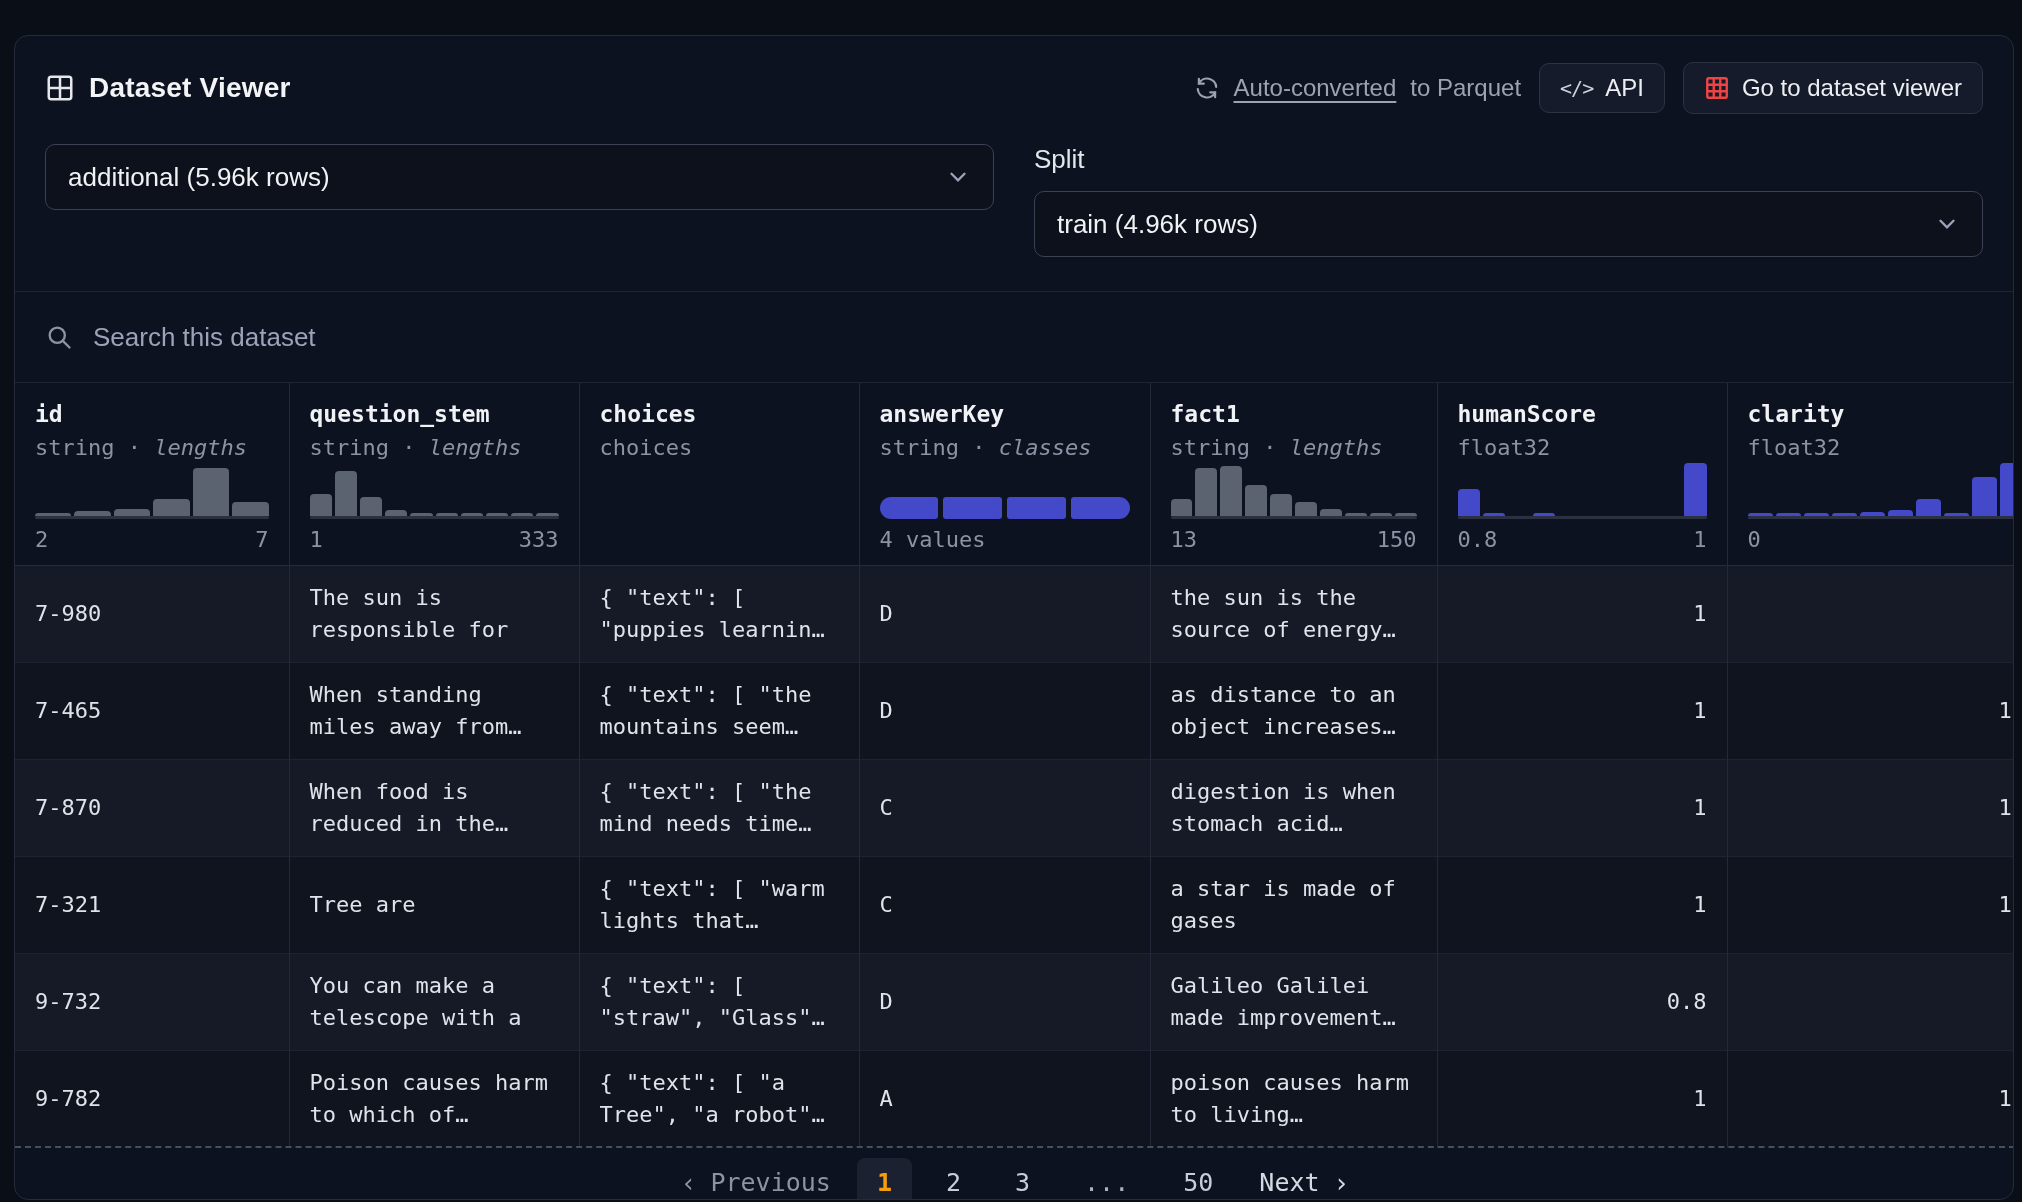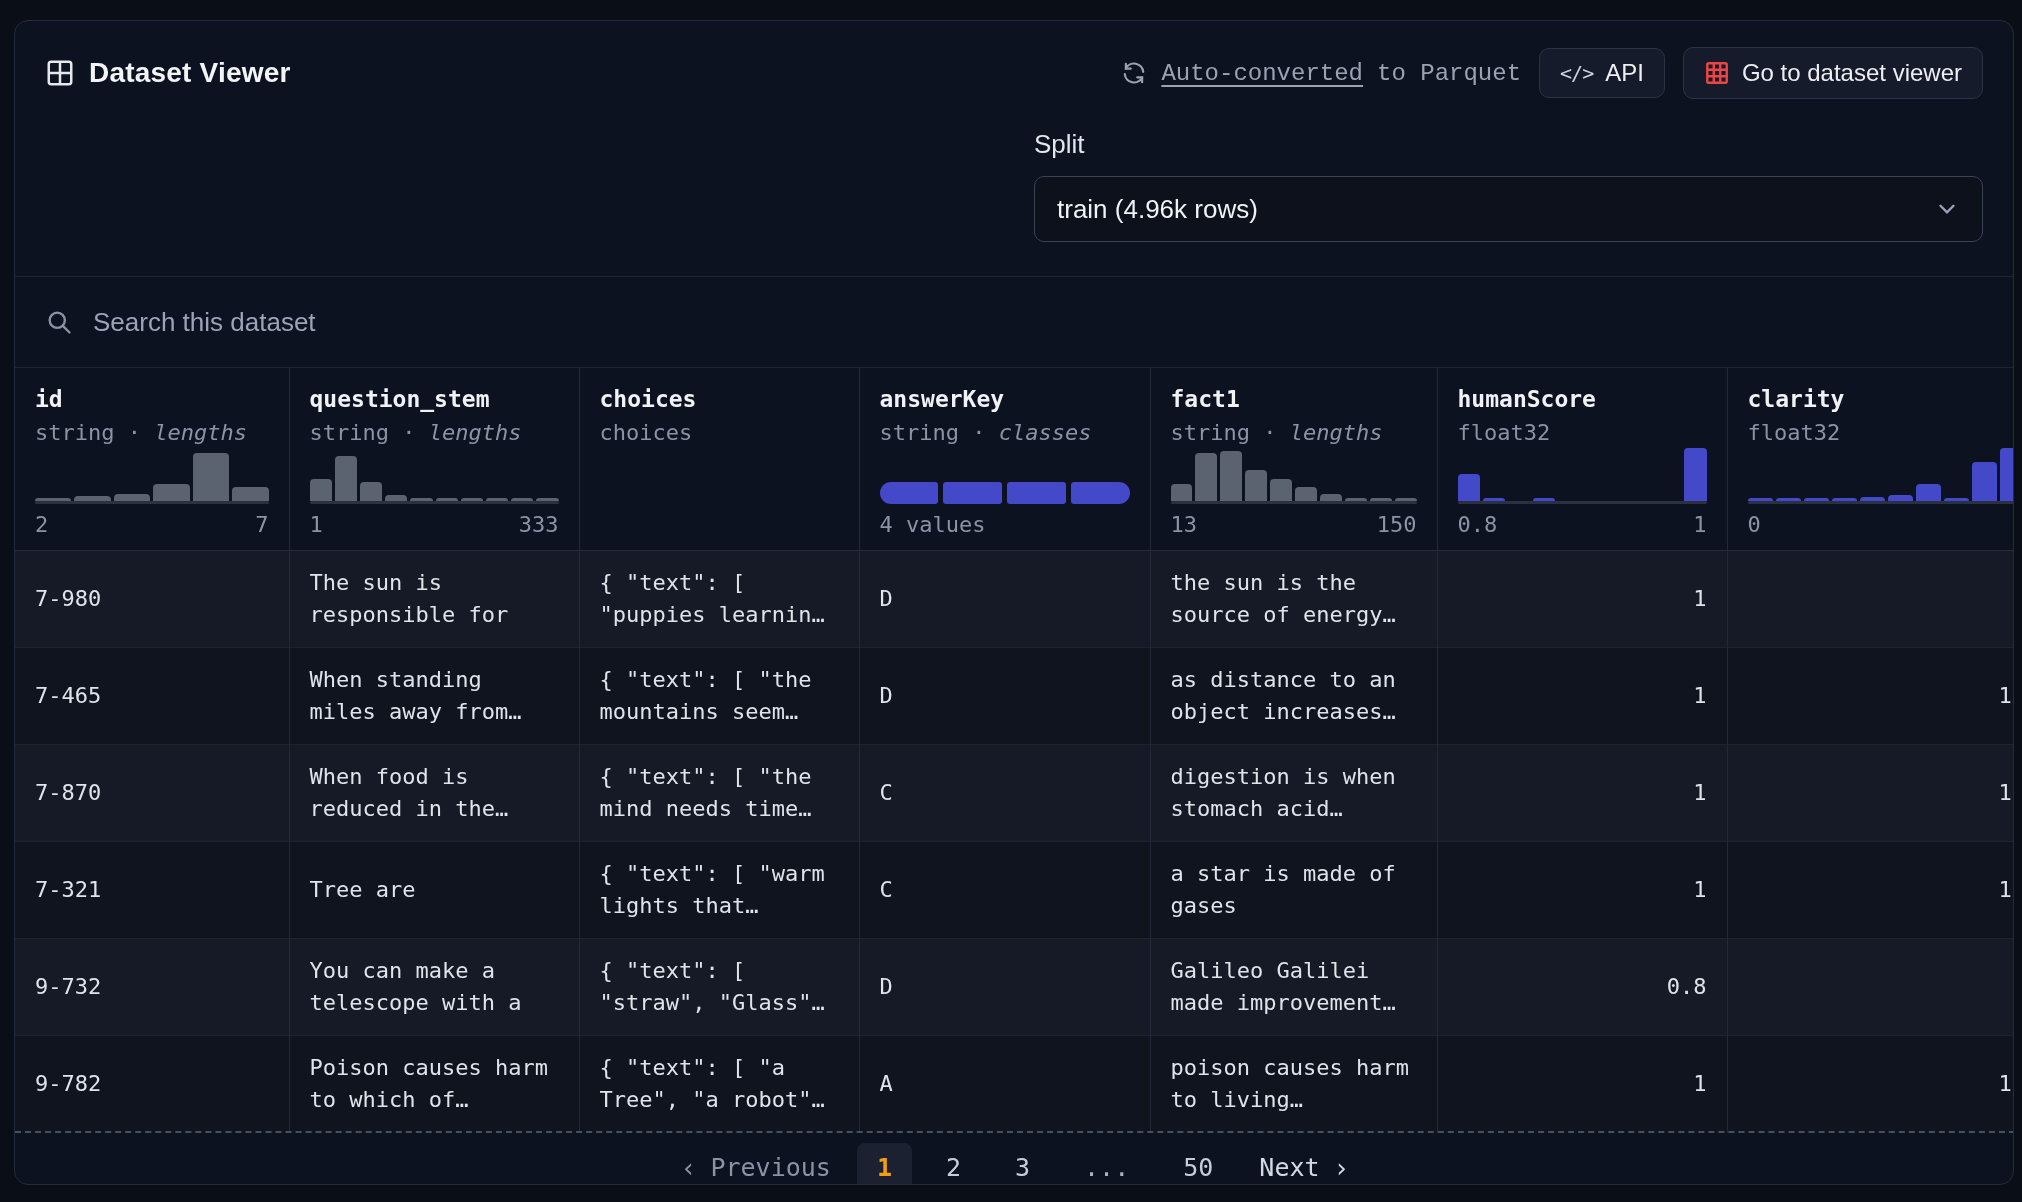--- a/index.html
+++ b/index.html
@@ -3,36 +3,36 @@
 <meta charset="utf-8">
 <style>
   * { box-sizing: border-box; margin: 0; padding: 0; }
   html,body { width:2022px; height:1202px; overflow:hidden; }
   body {
     background:#0a0e17;
     font-family:"Liberation Sans", sans-serif;
     color:#e5e7eb;
   }
   .panel {
-    position:absolute; left:14px; top:20px; width:2000px; height:1165px;
+    position:absolute; left:14px; top:35px; width:2000px; height:1165px;
     background:#0d1220;
     border:1px solid #242b3a;
     border-radius:14px;
     overflow:hidden;
   }
   
   .panel-header {
     display:flex; align-items:center; justify-content:space-between;
     padding:26px 30px 0 30px;
   }
   .title-wrap { display:flex; align-items:center; gap:14px; }
   .title-wrap h1 { font-size:28px; font-weight:bold; color:#f3f4f6; letter-spacing:0.2px; }
   .title-icon svg { display:block; }
   .header-right { display:flex; align-items:center; gap:18px; }
-  .autoconv { font-size:24px; color:#9aa3b2; display:flex; align-items:center; gap:14px;font-family:Liberation Mono, monospace; }
+  .autoconv { font-size:24px; color:#9aa3b2; display:flex; align-items:center; gap:14px; }
   .autoconv a { color:#9aa3b2; text-decoration:underline; text-underline-offset:5px; cursor:pointer; }
   .refresh-icon svg { display:block; }
   .btn {
     display:flex; align-items:center; gap:12px;
     background:#151b2a; border:1px solid #2b3344; border-radius:10px;
     color:#eceef2; font-size:24px; font-family:"Liberation Sans",sans-serif;
     padding:12px 20px; cursor:pointer; line-height:1;
   }
   .code-icon { font-family:"DejaVu Sans Mono",monospace; font-size:20px; color:#cdd3dd; letter-spacing:-1px; }
   
@@ -151,20 +151,28 @@
               <line x1="15" y1="3" x2="15" y2="21"></line>
           </svg>
         </span>
         <span>Go to dataset viewer</span>
       </button>
     </div>
   </div>
 
   <div class="controls">
     <div class="control">
+      <div class="select">
+        <span>additional (5.96k rows)</span>
+        <span style="display:flex">
+          <svg width="26" height="26" viewBox="0 0 24 24" fill="none" stroke="#9aa3b8" stroke-width="2.2" stroke-linecap="round">
+              <polyline points="6 9 12 15 18 9"></polyline>
+            </svg>
+        </span>
+      </div>
     </div>
     <div class="control">
       <label>Split</label>
       <div class="select">
         <span>train (4.96k rows)</span>
         <span style="display:flex">
           <svg width="26" height="26" viewBox="0 0 24 24" fill="none" stroke="#9aa3b8" stroke-width="2.2" stroke-linecap="round">
               <polyline points="6 9 12 15 18 9"></polyline>
             </svg>
         </span>

